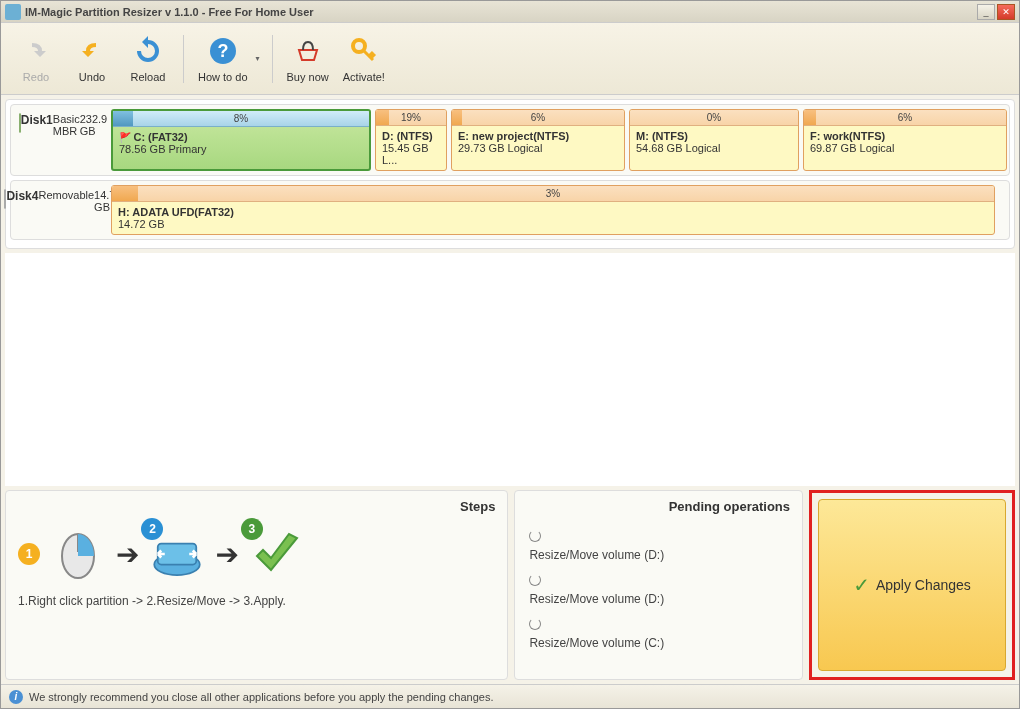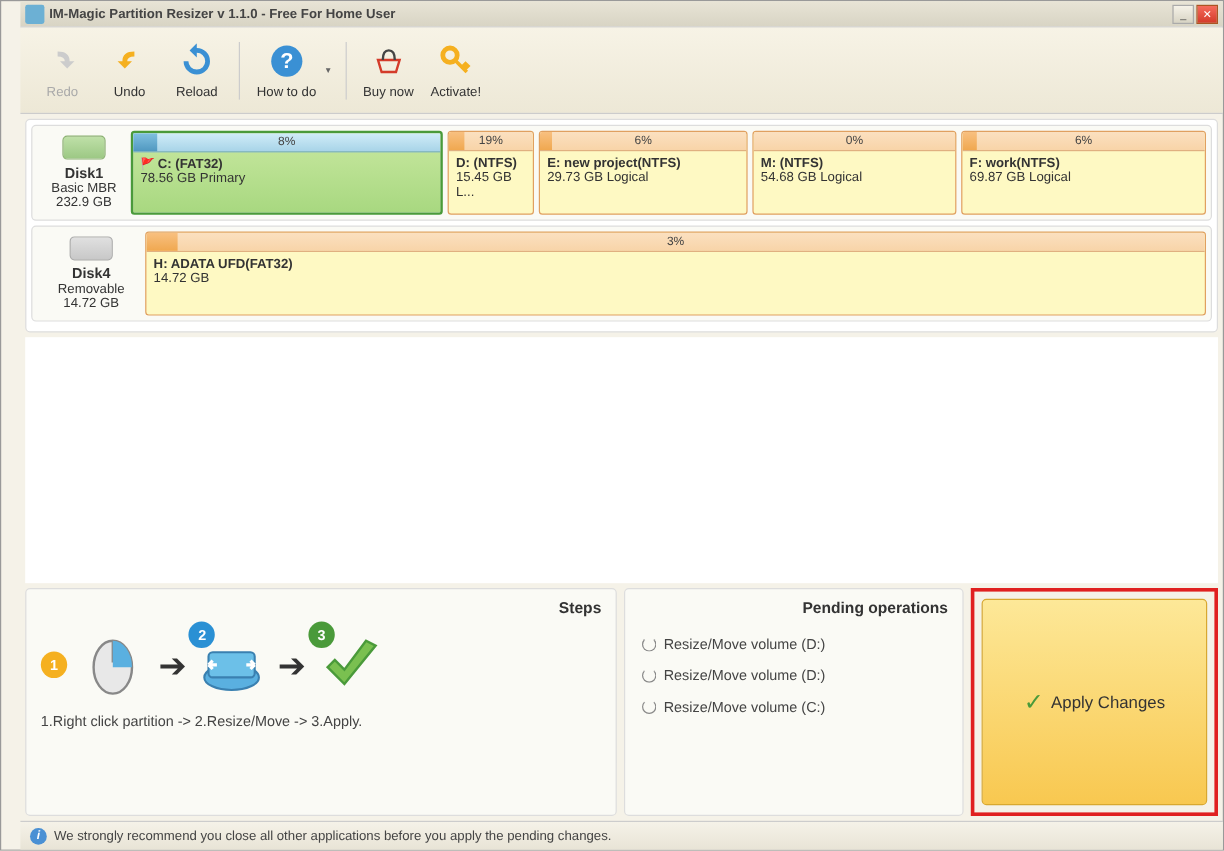--- a/index.html
+++ b/index.html
@@ -1,34 +1,34 @@
 <!DOCTYPE html>
 <html><head>
 <meta charset="utf-8">
 <style>
 * { box-sizing: border-box; margin: 0; padding: 0; font-family: Tahoma, Arial, sans-serif; }
 body { background: #f5f2e8; width: 1020px; height: 709px; overflow: hidden; }
-.window { width: 1020px; height: 709px; border: 1px solid #999; background: #f5f2e8; display: flex; flex-direction: column; padding-left: 16px; }
+.window { width: 1020px; height: 709px; border: 1px solid #999; background: #f5f2e8; display: flex; flex-direction: column; }
 .titlebar { height: 22px; background: linear-gradient(#e8e4d6, #d8d4c4); display: flex; align-items: center; padding: 0 4px; font-size: 11px; color: #444; border-bottom: 1px solid #ccc; }
 .titlebar-icon { width: 16px; height: 16px; background: #6cb0d4; border-radius: 2px; margin-right: 4px; }
 .titlebar-text { flex: 1; font-weight: bold; }
 .titlebar-btns { display: flex; gap: 2px; }
 .tb-btn { width: 18px; height: 16px; background: linear-gradient(#f5f2e8, #d8d4c4); border: 1px solid #aaa; font-size: 9px; display: flex; align-items: center; justify-content: center; cursor: pointer; }
 .tb-close { background: linear-gradient(#f56b5b, #d43b2a); color: #fff; border-color: #a52; }
 
 .toolbar { height: 72px; background: linear-gradient(#f7f3e6, #ede8d6); border-bottom: 1px solid #ccc; display: flex; align-items: center; padding: 4px 8px; gap: 2px; }
 .tb-item { display: flex; flex-direction: column; align-items: center; justify-content: center; min-width: 54px; height: 62px; font-size: 11px; color: #333; cursor: pointer; padding: 2px 6px; }
 .tb-item.disabled { color: #aaa; }
 .tb-icon { width: 32px; height: 32px; display: flex; align-items: center; justify-content: center; margin-bottom: 4px; }
 .tb-sep { width: 1px; height: 48px; background: #ccc; margin: 0 6px; }
 .tb-drop { width: 8px; font-size: 8px; color: #666; align-self: center; }
 
 .disk-area { flex: 0 0 auto; background: #fff; border: 1px solid #ddd; margin: 4px; border-radius: 4px; padding: 4px; }
 .disk-row { display: flex; align-items: stretch; border: 1px solid #ddd; border-radius: 4px; padding: 4px; margin-bottom: 4px; background: #fafaf5; }
-.disk-label { width: 96px; display: flex; flex-direction: column; align-items: center; justify-content: center; padding: 4px; font-size: 11px; color: #333; }
+.disk-label { width: 96px; display: flex; align-items: flex-start; justify-content: center; padding: 4px; font-size: 11px; color: #333; }
 .disk-label .dname { font-weight: bold; font-size: 12px; }
 .disk-icon { width: 36px; height: 20px; background: linear-gradient(#bfe0a8, #9cc884); border: 1px solid #8ab070; border-radius: 4px; margin-bottom: 4px; }
 .disk-icon.usb { background: linear-gradient(#e0e0e0, #c8c8c8); border-color: #aaa; }
 .partitions { flex: 1; display: flex; gap: 4px; }
 .part { display: flex; flex-direction: column; border: 1px solid #e0a060; border-radius: 3px; overflow: hidden; background: #fef9c3; }
 .part.selected { border: 2px solid #4a9a3a; background: linear-gradient(#c8e8a0, #a8d880); }
 .part-bar { height: 16px; background: linear-gradient(#fbe0c0, #f8d4a8); position: relative; font-size: 10px; text-align: center; line-height: 16px; color: #444; border-bottom: 1px solid #e0b080; }
 .part.selected .part-bar { background: linear-gradient(#d0ecf8, #a8d4e8); border-bottom-color: #7ab0c8; }
 .part-bar .fill { position: absolute; left: 0; top: 0; bottom: 0; background: linear-gradient(#f8c080, #f0a850); }
 .part.selected .part-bar .fill { background: linear-gradient(#80c0e0, #5098c0); }
@@ -43,21 +43,21 @@
 .panel { flex: 1; border: 1px solid #ddd; border-radius: 4px; background: #fafaf5; padding: 8px 12px; }
 .panel-title { font-size: 13px; font-weight: bold; color: #333; margin-bottom: 10px; text-align: right; }
 .steps-graphic { display: flex; align-items: center; gap: 10px; margin: 12px 0; }
 .badge { width: 22px; height: 22px; border-radius: 50%; display: flex; align-items: center; justify-content: center; font-size: 12px; font-weight: bold; color: #fff; }
 .b1 { background: #f5b020; }
 .b2 { background: #2a90d4; }
 .b3 { background: #4a9a3a; }
 .step-icon { width: 56px; height: 56px; display: flex; align-items: center; justify-content: center; }
 .arrow { font-size: 28px; color: #333; }
 .steps-text { font-size: 12px; color: #444; }
-.pend-item { font-size: 12px; color: #444; padding: 6px 2px; display: flex; align-items: center; gap: 6px; }
+.pend-item { font-size: 12px; color: #444; padding: 6px 2px; display: flex; gap: 6px; flex-direction: column; }
 .pend-icon { width: 12px; height: 12px; border: 1.5px solid #888; border-top-color: transparent; border-radius: 50%; }
 
 .apply-box { width: 206px; border: 3px solid #e02020; display: flex; flex-direction: column; }
 .apply-btn { flex: 1; margin: 6px; background: linear-gradient(#fde898, #f8c850); border: 1px solid #d8a830; border-radius: 4px; display: flex; align-items: center; justify-content: center; font-size: 14px; color: #333; cursor: pointer; gap: 6px; }
 .check-icon { color: #4a9a3a; font-size: 20px; }
 
 .statusbar { height: 24px; background: linear-gradient(#f5f2e8, #e8e4d6); border-top: 1px solid #ccc; display: flex; align-items: center; padding: 0 8px; font-size: 11px; color: #444; gap: 6px; }
 .info-icon { width: 14px; height: 14px; background: #4a90d4; border-radius: 50%; color: #fff; font-size: 10px; display: flex; align-items: center; justify-content: center; font-weight: bold; font-style: italic; }
 </style>
 </head>

